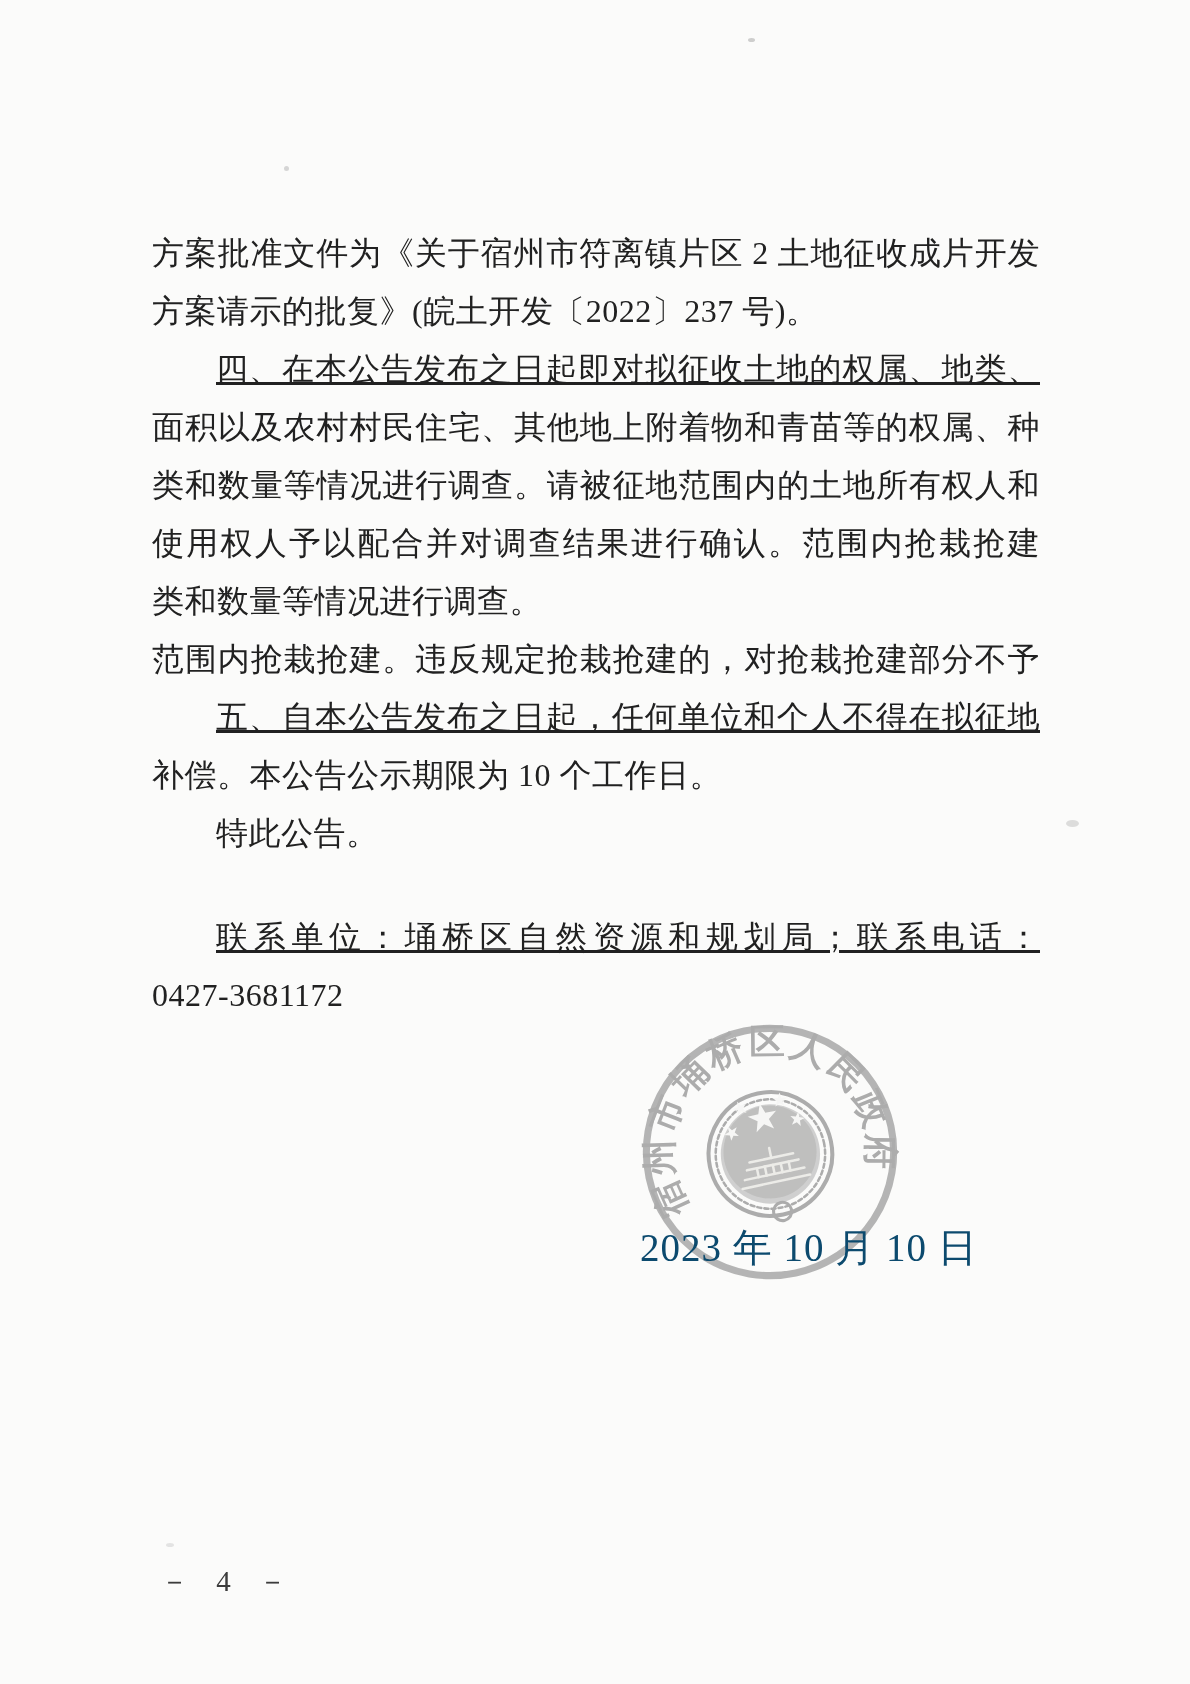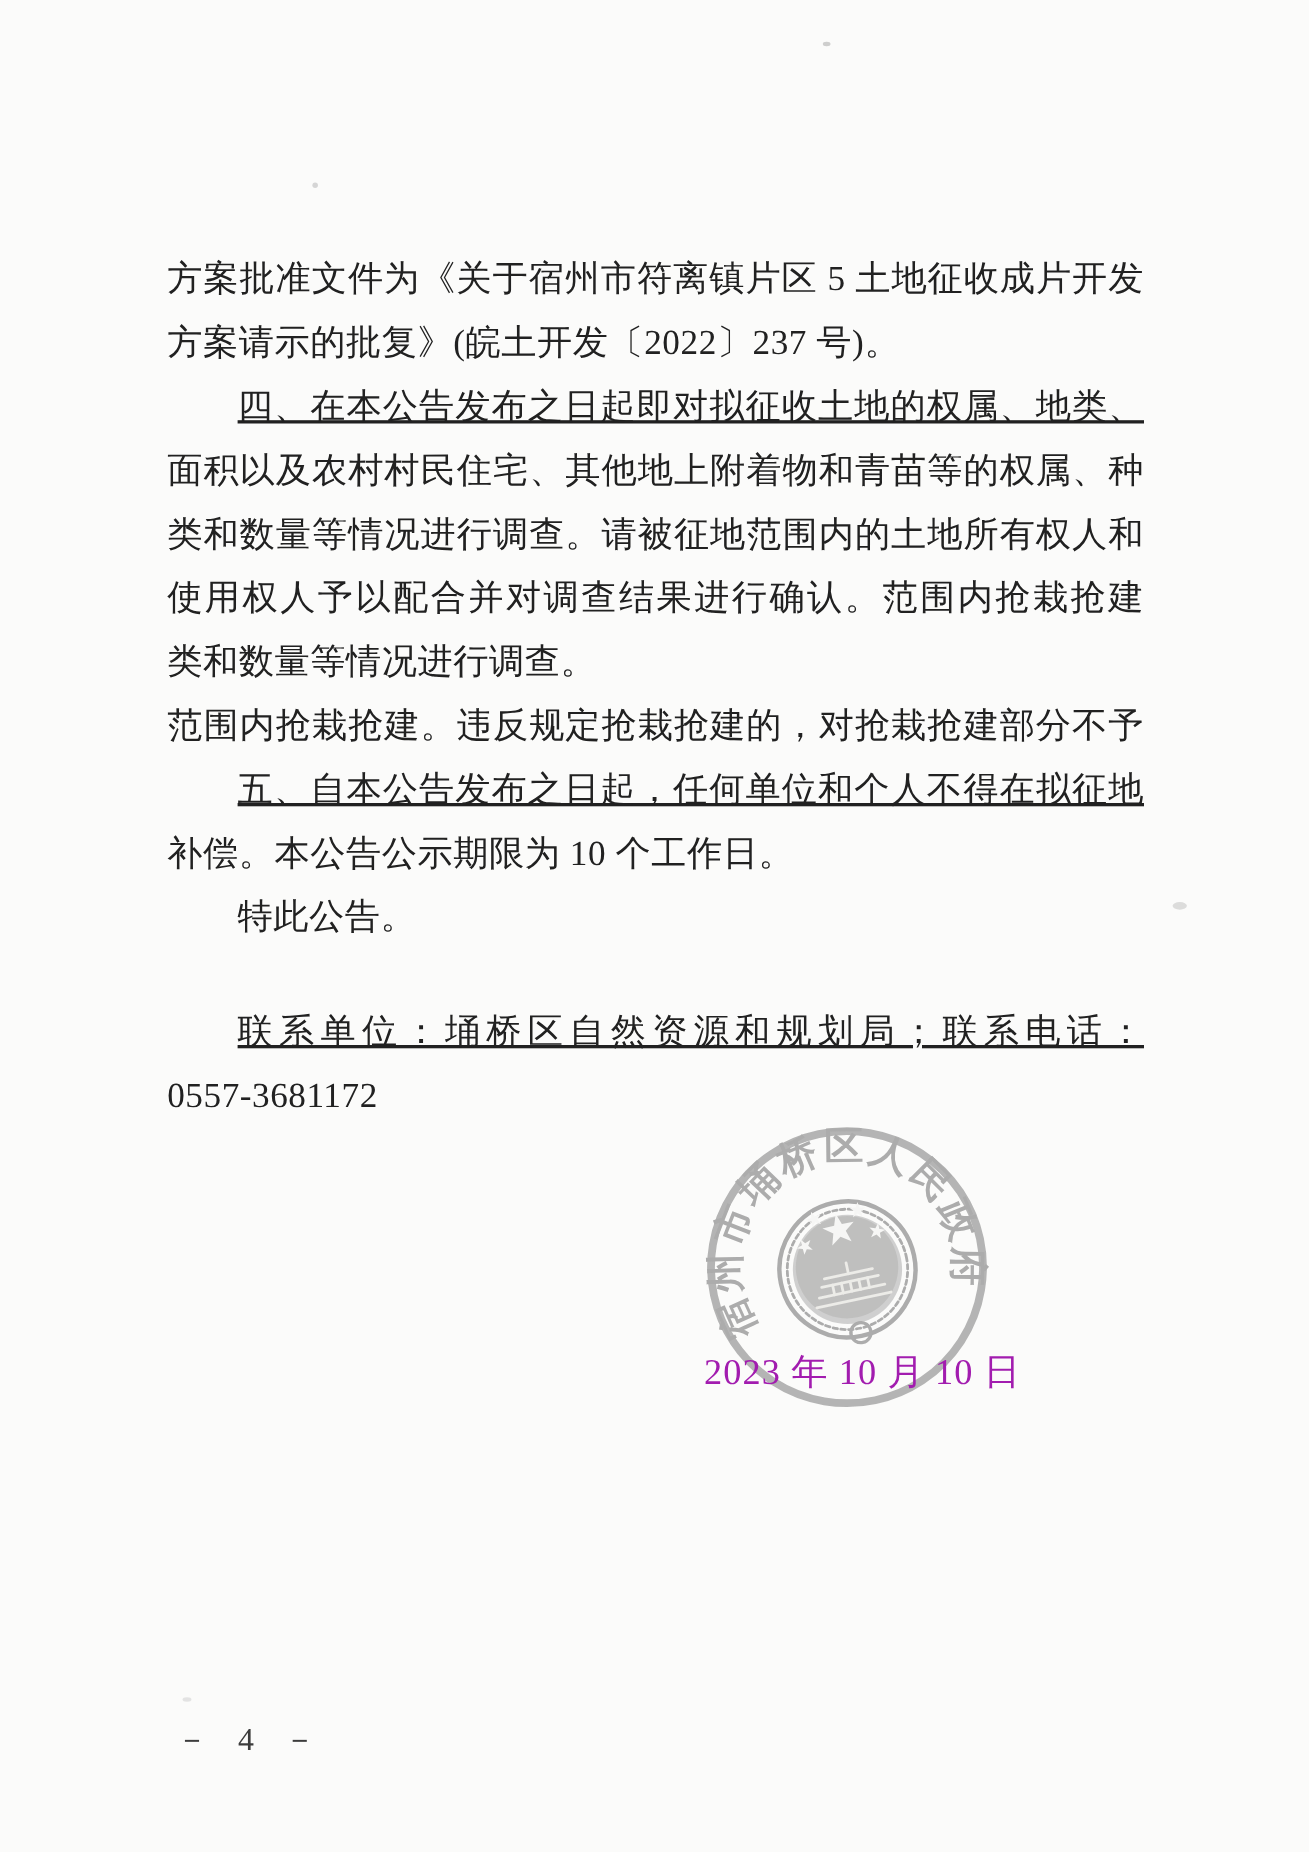--- a/index.html
+++ b/index.html
@@ -41,24 +41,24 @@
   .line.blank{height:46px;}
   .seal{
     position:absolute;
     left:618px;top:1000px;
     width:304px;height:304px;
     opacity:.82;
   }
   .date-line{
     position:absolute;
     left:640px;top:1224px;
-    font-size:33px;
+    font-size:39px;
     line-height:48px;
     letter-spacing:1px;
-    color:#a21caf;
+    color:#0c4a6e;
     z-index:3;
   }
   .page-number{
     position:absolute;
     left:160px;top:1562px;
     font-size:29px;
     letter-spacing:10px;
     color:#3c3c3c;
   }
   .speck{
@@ -70,34 +70,34 @@
   .speck.s2{left:284px;top:166px;width:5px;height:5px;opacity:.55;}
   .speck.s3{left:1066px;top:820px;width:13px;height:7px;opacity:.45;}
   .speck.s4{left:166px;top:1543px;width:8px;height:4px;opacity:.35;}
 </style>
 </head>
 <body>
 
 <div class="page">
 
   <div class="body-text">
-      <div class="line justify">方案批准文件为《关于宿州市符离镇片区 5 土地征收成片开发</div>
+      <div class="line justify">方案批准文件为《关于宿州市符离镇片区 2 土地征收成片开发</div>
       <div class="line normal">方案请示的批复》(皖土开发〔2022〕237 号)。</div>
       <div class="line indent-justify">四、在本公告发布之日起即对拟征收土地的权属、地类、</div>
       <div class="line justify">面积以及农村村民住宅、其他地上附着物和青苗等的权属、种</div>
       <div class="line justify">类和数量等情况进行调查。请被征地范围内的土地所有权人和</div>
       <div class="line justify">使用权人予以配合并对调查结果进行确认。范围内抢栽抢建</div>
       <div class="line normal">类和数量等情况进行调查。</div>
       <div class="line justify">范围内抢栽抢建。违反规定抢栽抢建的，对抢栽抢建部分不予</div>
       <div class="line indent-justify">五、自本公告发布之日起，任何单位和个人不得在拟征地</div>
       <div class="line normal">补偿。本公告公示期限为 10 个工作日。</div>
       <div class="line indent">特此公告。</div>
       <div class="line blank"></div>
       <div class="line indent-justify">联系单位：埇桥区自然资源和规划局；联系电话：</div>
-      <div class="line normal">0557-3681172</div>
+      <div class="line normal">0427-3681172</div>
     </div>
 
   <div class="seal">
     <svg viewBox="0 0 300 300" width="304" height="304">
       <g transform="rotate(-12 150 150)" stroke-linecap="round">
         <circle cx="150" cy="150" r="122" fill="none" stroke="var(--seal,#9b9b9b)" stroke-width="7" opacity="0.9"></circle>
         <defs>
           <path id="sealArc" d="M 62 191 A 97 97 0 1 1 238 191" fill="none"></path>
         </defs>
         <text font-size="35" letter-spacing="3.5" fill="var(--seal,#9b9b9b)" font-family="Liberation Serif, DejaVu Serif, serif" font-weight="bold">

